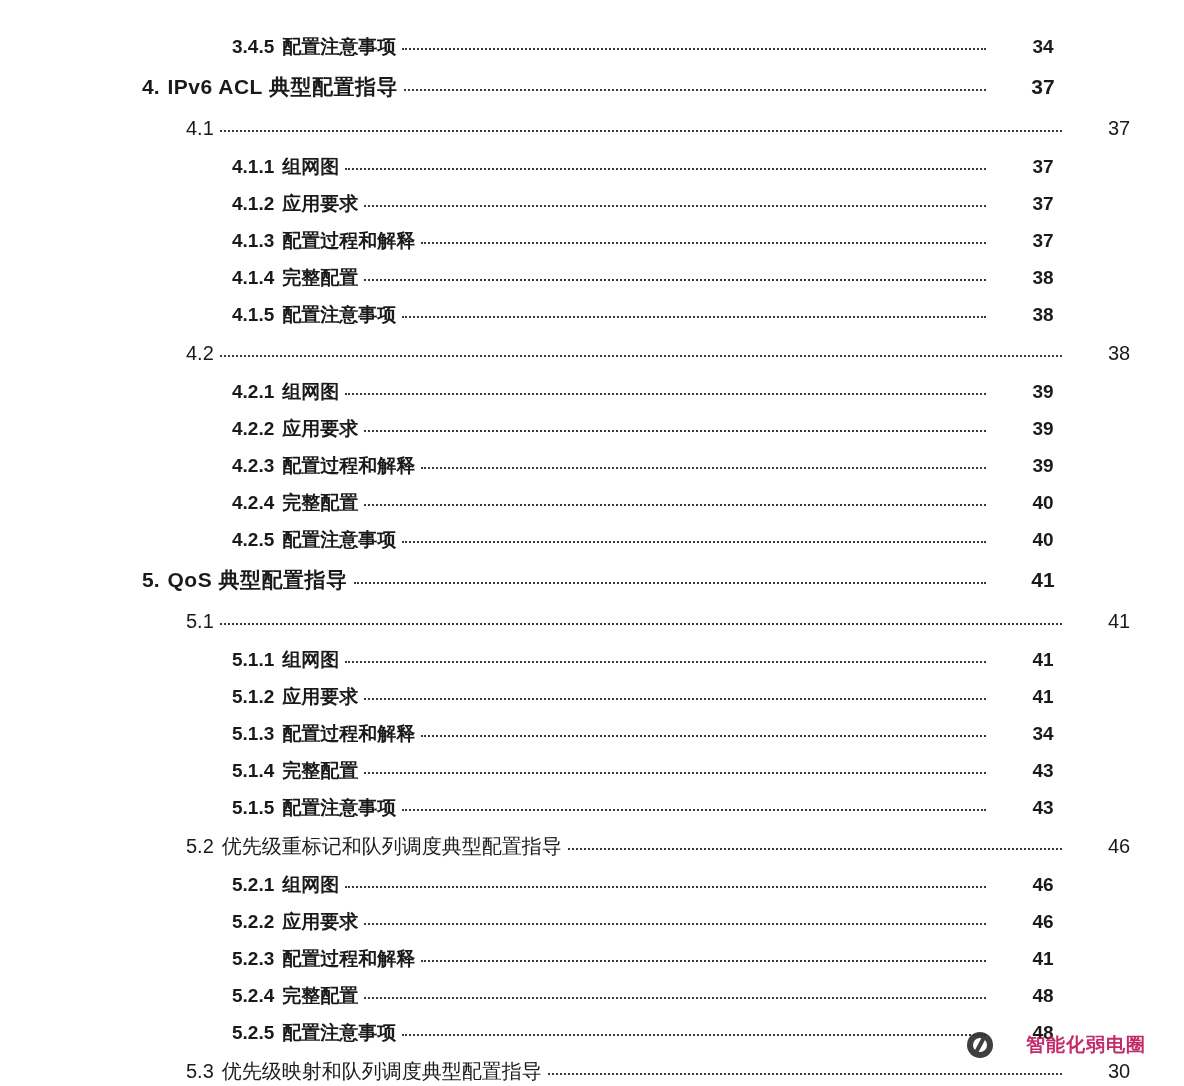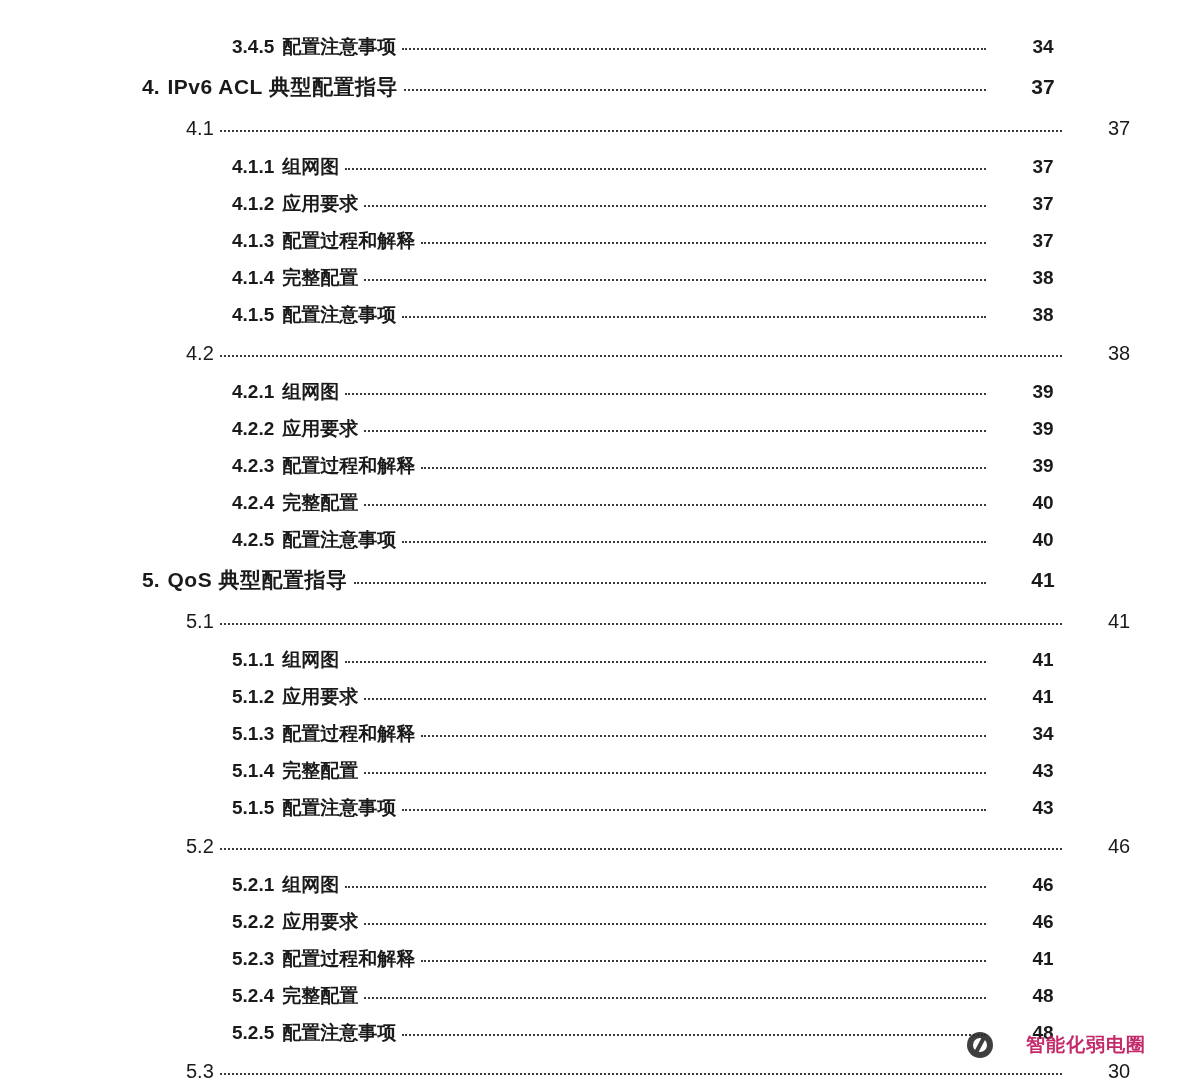--- a/index.html
+++ b/index.html
@@ -252,20 +252,21 @@
         <span class="pg">43</span>
       </li>
       <li class="toc-entry lvl3">
         <span class="num">5.1.5</span>
         <span class="title">配置注意事项</span>
         <span class="dots"></span>
         <span class="pg">43</span>
       </li>
       <li class="toc-entry lvl2">
         <span class="num">5.2</span>
+        <span class="title">优先级重标记和队列调度典型配置指导</span>
         <span class="dots"></span>
         <span class="pg">46</span>
       </li>
       <li class="toc-entry lvl3">
         <span class="num">5.2.1</span>
         <span class="title">组网图</span>
         <span class="dots"></span>
         <span class="pg">46</span>
       </li>
       <li class="toc-entry lvl3">
@@ -287,20 +288,21 @@
         <span class="pg">48</span>
       </li>
       <li class="toc-entry lvl3">
         <span class="num">5.2.5</span>
         <span class="title">配置注意事项</span>
         <span class="dots"></span>
         <span class="pg">48</span>
       </li>
       <li class="toc-entry lvl2">
         <span class="num">5.3</span>
+        <span class="title">优先级映射和队列调度典型配置指导</span>
         <span class="dots"></span>
         <span class="pg">30</span>
       </li>
     </ul>
 
   <div class="watermark">
     <span class="wm-logo"></span>
     <span class="wm-text">智能化弱电圈</span>
   </div>
 </div>

